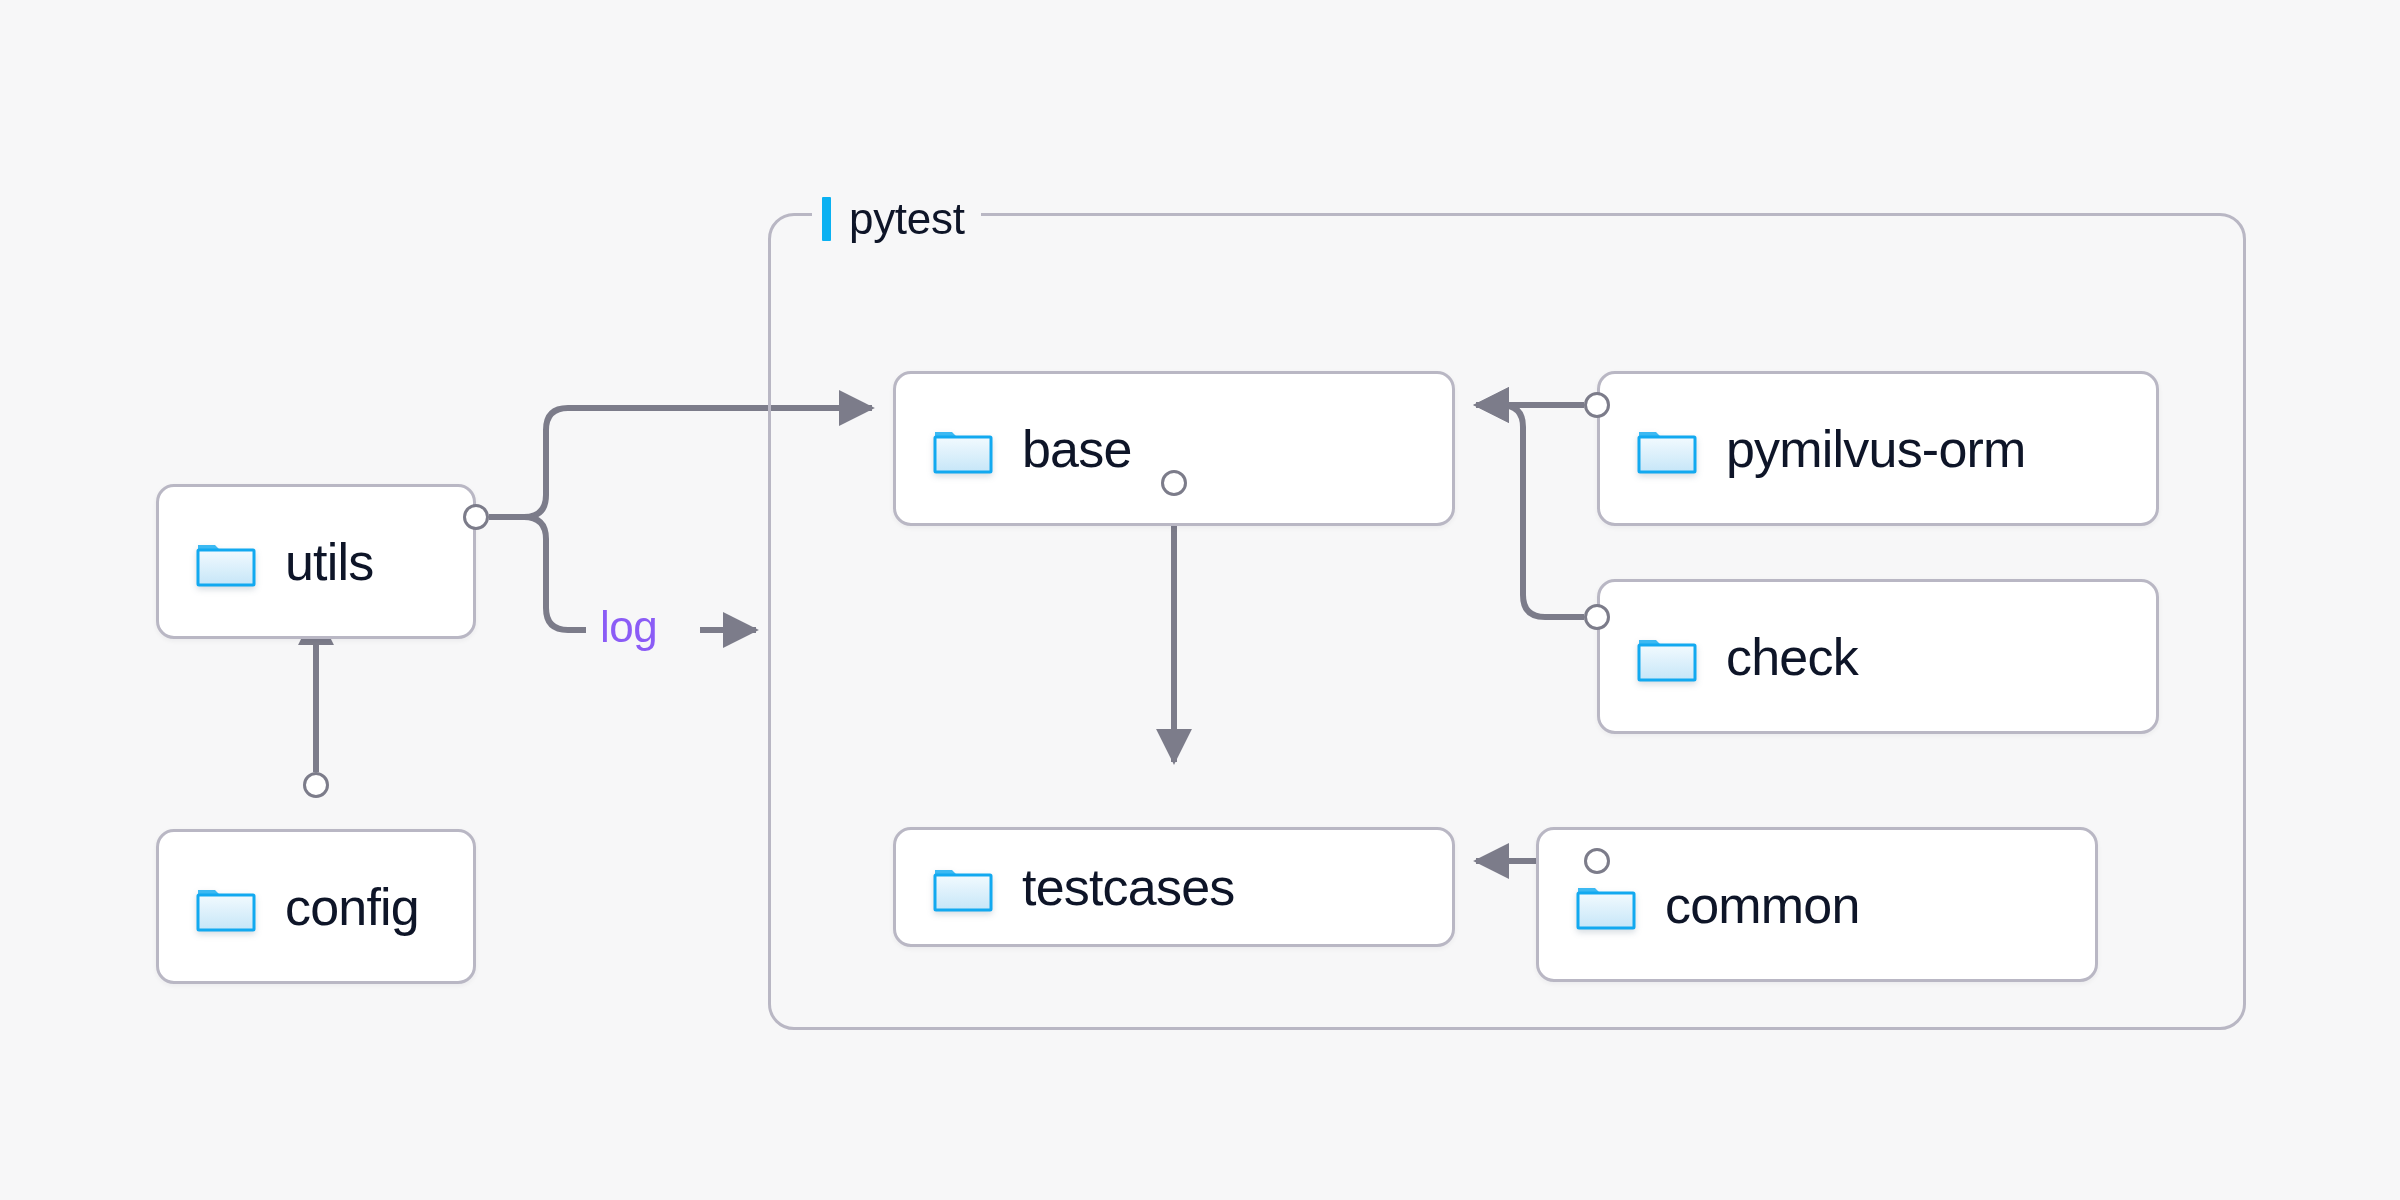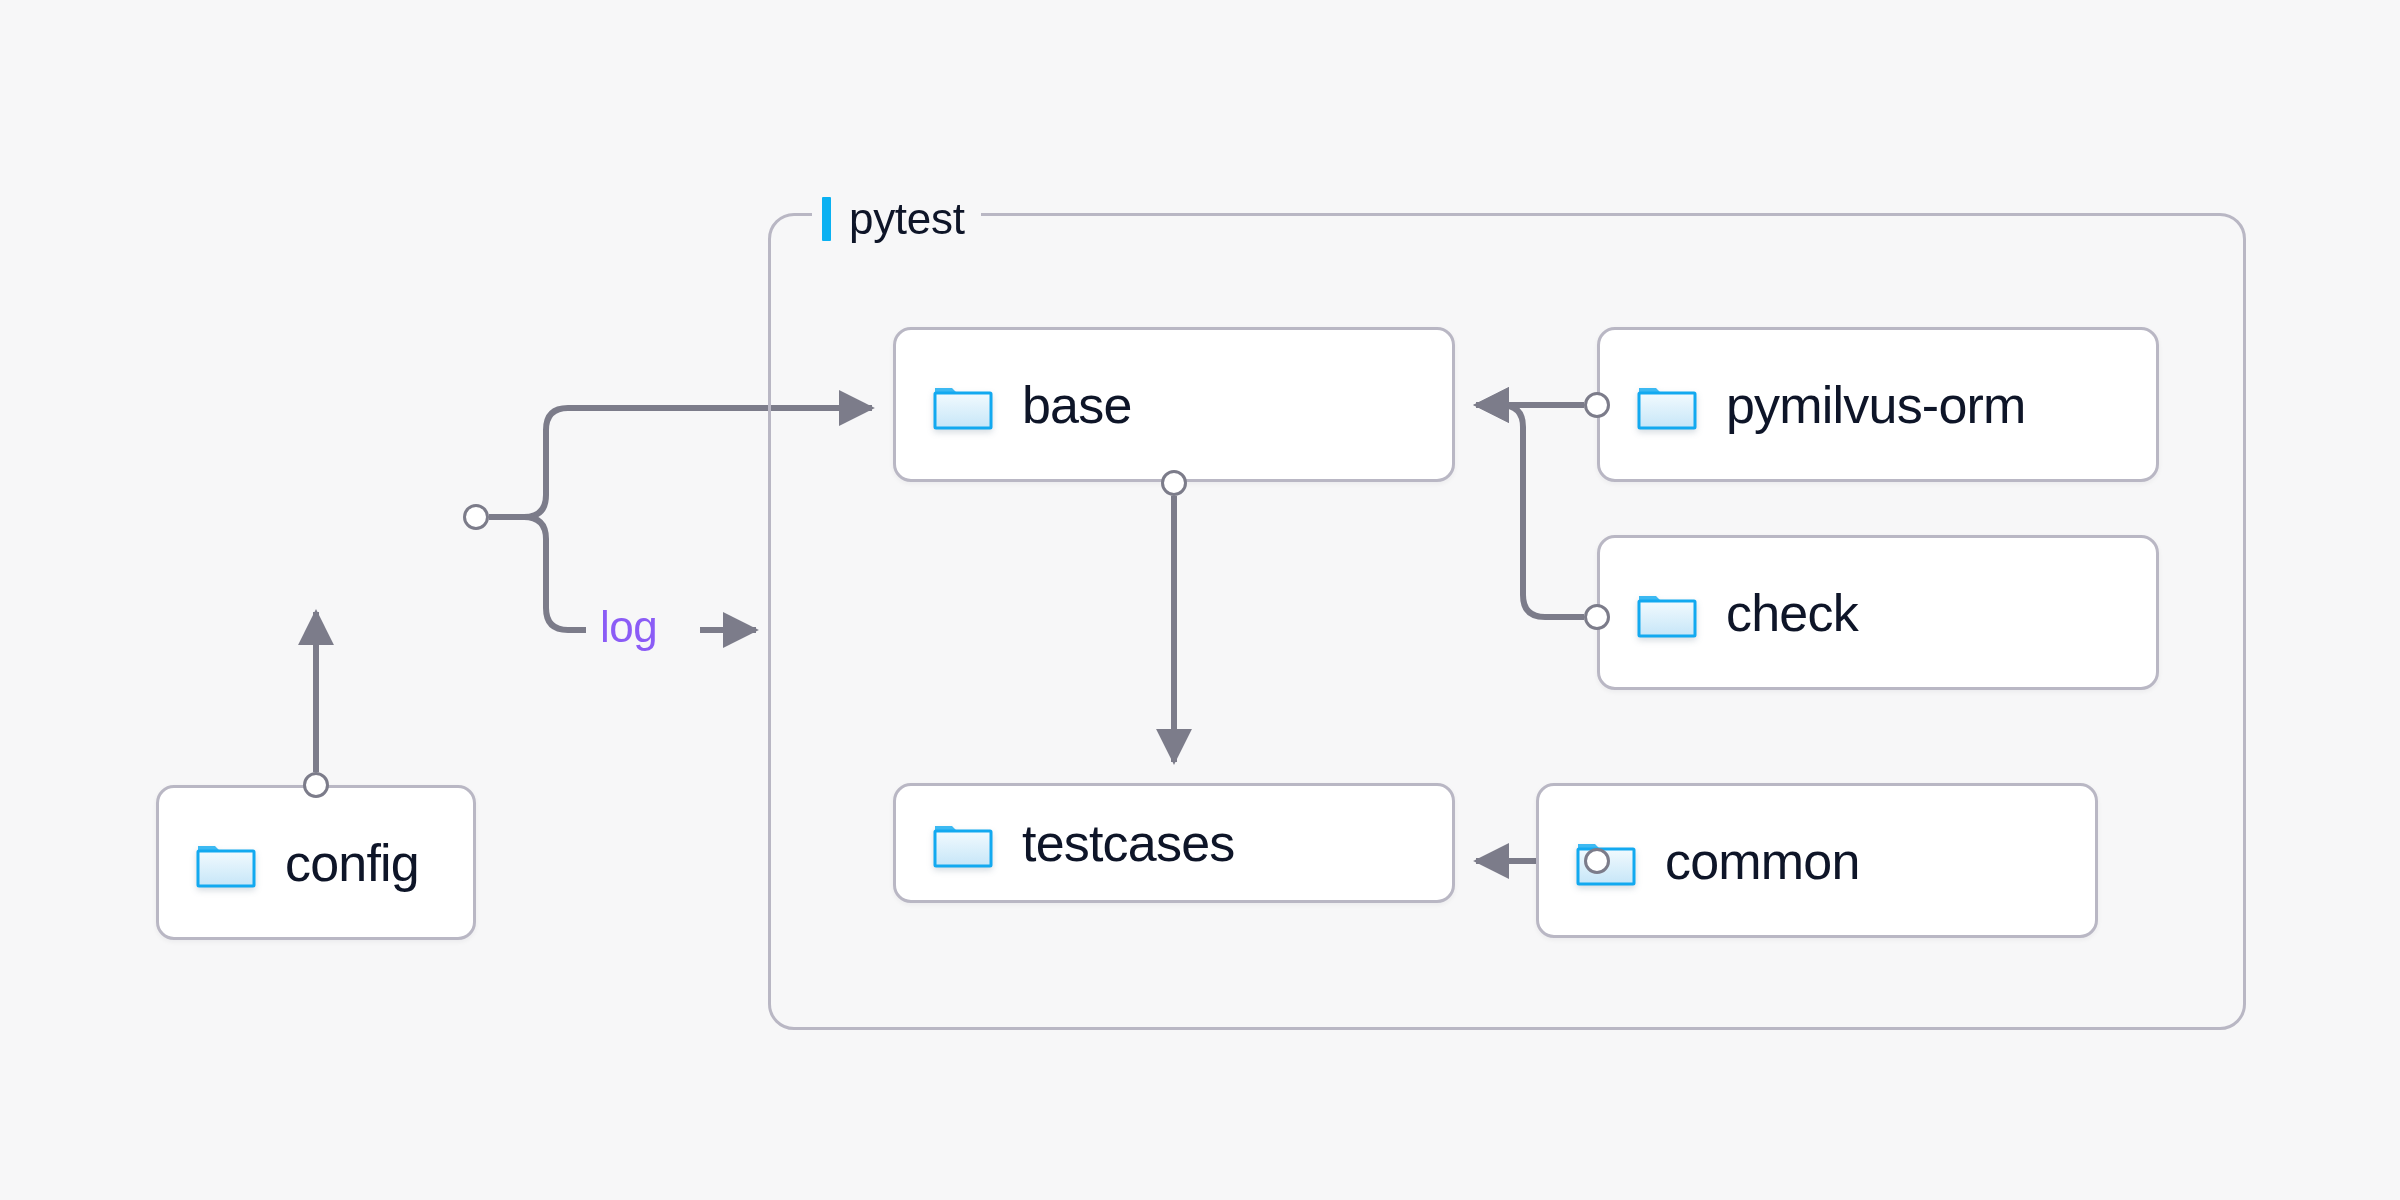--- a/index.html
+++ b/index.html
@@ -63,20 +63,21 @@
     position: absolute;
     box-sizing: border-box;
     background: #ffffff;
     border: 3px solid #b9b7c4;
     border-radius: 18px;
     display: flex;
     align-items: center;
     padding-left: 36px;
     gap: 28px;
     box-shadow: 0 2px 5px rgba(25,25,45,0.05);
+    margin-top: 44px;
   }
   .node-label {
     font-size: 52px;
     color: #0e1528;
     letter-spacing: -0.8px;
     white-space: nowrap;
     line-height: 1;
   }
 
   
@@ -149,20 +150,29 @@
 
   <div class="group-box" style="left:768px; top:213px; width:1478px; height:817px;"></div>
 
   <div class="group-label-wrap" style="left:812px; top:185px;">
     <span class="group-accent-bar"></span>
     <span class="group-label-text">pytest</span>
   </div>
 
   <div class="edge-label" style="left:600px; top:605px;">log</div>
 
+  <div class="node" style="left:156px; top:440px; width:320px; height:155px;">
+    <span class="folder-icon">
+      <svg viewBox="0 0 62 52" width="62" height="52">
+        <path d="M3 9 h17 l5 5 h12 v6 h-34 z" fill="#3cb9f2"></path>
+        <rect x="3" y="14" width="56" height="35" rx="1" fill="url(#folderGrad)" stroke="#12a9f0" stroke-width="3"></rect>
+      </svg>
+    </span>
+    <span class="node-label">utils</span>
+  </div>
 
   <div class="node" style="left:156px; top:785px; width:320px; height:155px;">
     <span class="folder-icon">
       <svg viewBox="0 0 62 52" width="62" height="52">
         <path d="M3 9 h17 l5 5 h12 v6 h-34 z" fill="#3cb9f2"></path>
         <rect x="3" y="14" width="56" height="35" rx="1" fill="url(#folderGrad)" stroke="#12a9f0" stroke-width="3"></rect>
       </svg>
     </span>
     <span class="node-label">config</span>
   </div>

